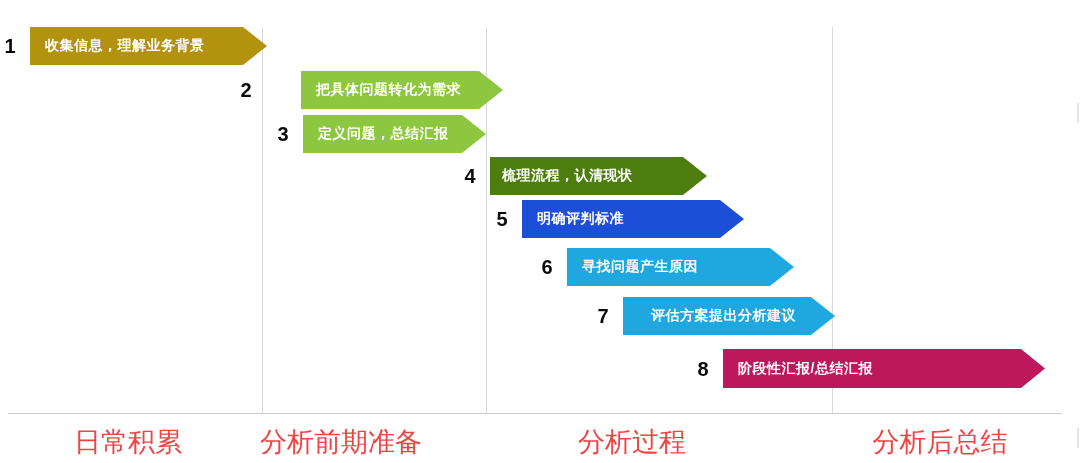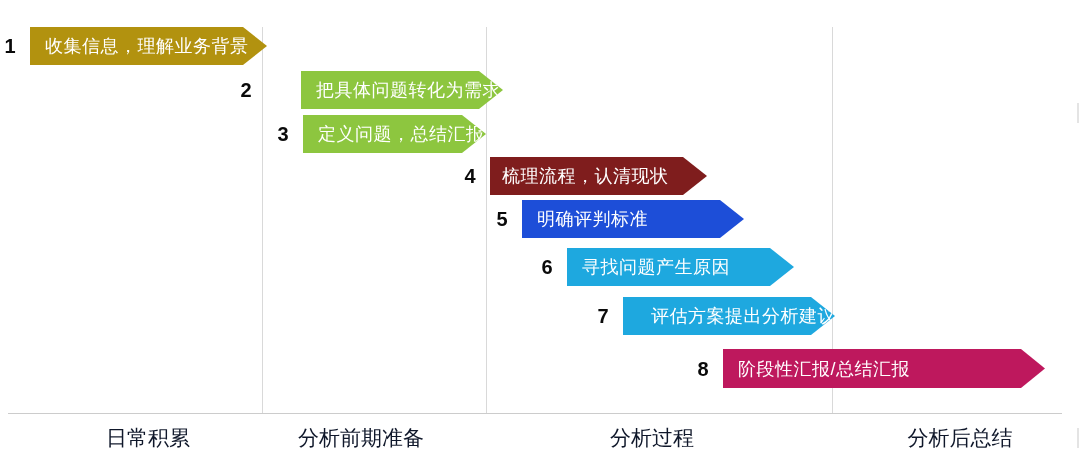--- a/index.html
+++ b/index.html
@@ -55,33 +55,32 @@
     width: 100%;
     height: 100%;
     display: flex;
     align-items: center;
     box-sizing: border-box;
     padding-left: 15px;
     clip-path: polygon(0 0, calc(100% - 24px) 0, 100% 50%, calc(100% - 24px) 100%, 0 100%);
   }
   .step .bar-label {
     color: #ffffff;
-    font-size: 18px;
-    font-weight: 400;
+    font-size: 14px;
+    font-weight: 700;
     letter-spacing: 0.5px;
     white-space: nowrap;
   }
   .phase {
     position: absolute;
     top: 424px;
     transform: translateX(-50%);
-    font-size: 21px;
-    color: #0f172a;
+    font-size: 27px;
+    color: #ef4444;
     white-space: nowrap;
-    margin-left: 20px;
   }
 </style>
 </head>
 <body>
 
 <div class="canvas">
   <div id="dividers">
       <div class="divider" style="left: 262px;"></div>
       <div class="divider" style="left: 486px;"></div>
       <div class="divider" style="left: 832px;"></div>
@@ -101,21 +100,21 @@
         </div>
       </div>
       <div class="step" style="left: 303px; top: 115px; width: 183px; height: 38px;">
         <span class="num">3</span>
         <div class="bar" style="background: rgb(141, 198, 63);">
           <span class="bar-label">定义问题，总结汇报</span>
         </div>
       </div>
       <div class="step" style="left: 490px; top: 157px; width: 217px; height: 38px;">
         <span class="num">4</span>
-        <div class="bar" style="background: #7f1d1d; padding-left: 12px;">
+        <div class="bar" style="background: #4d7c0f; padding-left: 12px;">
           <span class="bar-label">梳理流程，认清现状</span>
         </div>
       </div>
       <div class="step" style="left: 522px; top: 200px; width: 222px; height: 38px;">
         <span class="num">5</span>
         <div class="bar" style="background: #1d4ed8;">
           <span class="bar-label">明确评判标准</span>
         </div>
       </div>
       <div class="step" style="left: 567px; top: 248px; width: 227px; height: 38px;">

